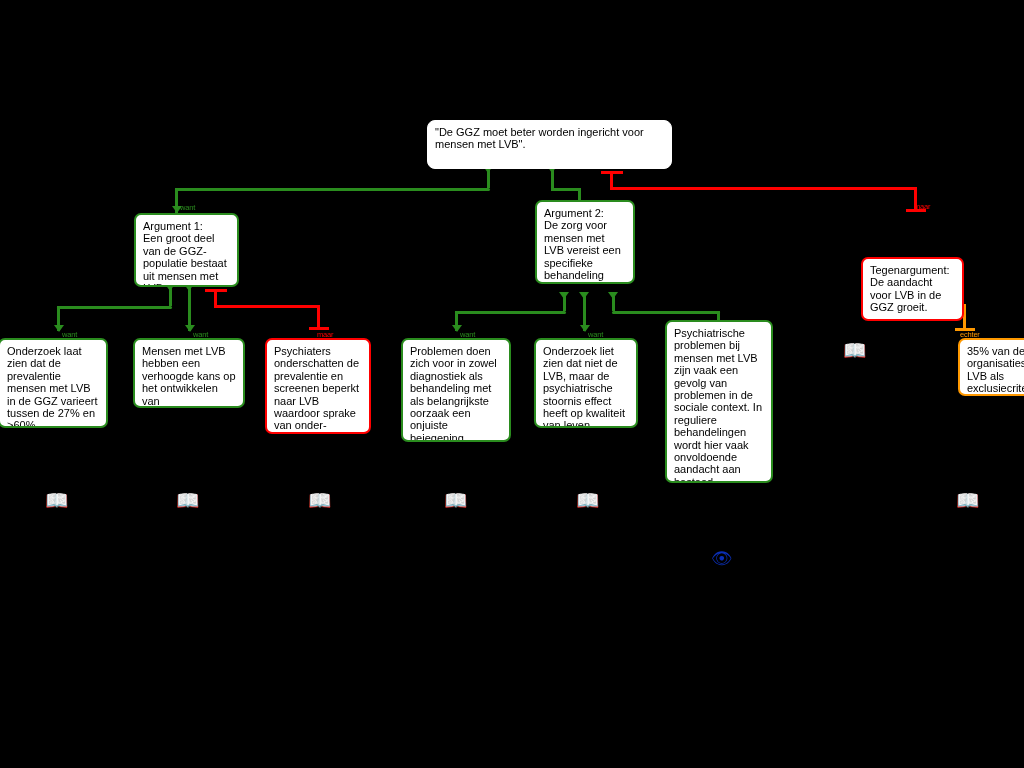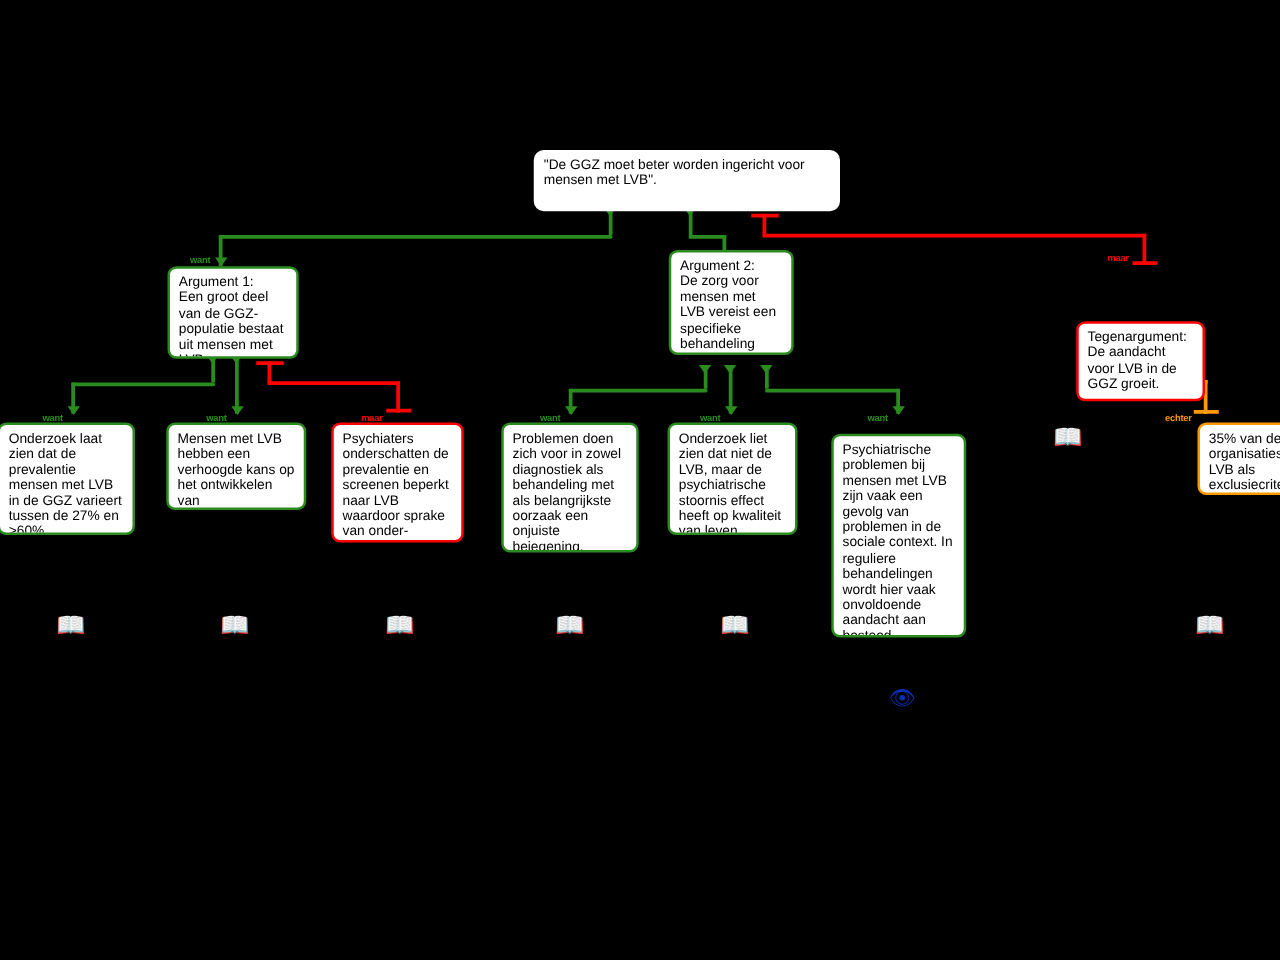--- a/index.html
+++ b/index.html
@@ -39,24 +39,25 @@
   }
   .node.orange {
     border: 2px solid #ff9900;
   }
   .seg-h, .seg-v {
     position: absolute;
   }
   .edge-label {
     position: absolute;
     font-size: 7.5px;
-    font-weight: bold;
+    font-weight: normal;
     letter-spacing: -0.2px;
     white-space: nowrap;
     line-height: 8px;
+    margin-left: 28px;
   }
   .lbl-green { color: #2a8c1e; }
   .lbl-red { color: #ff0000; }
   .lbl-orange { color: #ff9900; text-align: center; }
   .arrow-green {
     position: absolute;
     width: 0;
     height: 0;
     border-left: 5px solid transparent;
     border-right: 5px solid transparent;
@@ -171,21 +172,21 @@
   <div class="node green" style="left:-2px; top:338px; width:110px; height:90px;">Onderzoek laat zien dat de prevalentie mensen met LVB in de GGZ varieert tussen de 27% en &gt;60%.</div>
 
   <div class="node green" style="left:133px; top:338px; width:112px; height:70px;">Mensen met LVB hebben een verhoogde kans op het ontwikkelen van psychopathologie.</div>
 
   <div class="node red" style="left:265px; top:338px; width:106px; height:96px;">Psychiaters onderschatten de prevalentie en screenen beperkt naar LVB waardoor sprake van onder-diagnostiek.</div>
 
   <div class="node green" style="left:534px; top:338px; width:104px; height:90px;">Onderzoek liet zien dat niet de LVB, maar de psychiatrische stoornis effect heeft op kwaliteit van leven.</div>
 
   <div class="node green" style="left:401px; top:338px; width:110px; height:104px;">Problemen doen zich voor in zowel diagnostiek als behandeling met als belangrijkste oorzaak een onjuiste bejegening.</div>
 
-  <div class="node green" style="left:665px; top:347px; width:108px; height:163px;">Psychiatrische problemen bij mensen met LVB zijn vaak een gevolg van problemen in de sociale context. In reguliere behandelingen wordt hier vaak onvoldoende aandacht aan besteed.</div>
+  <div class="node green" style="left:665px; top:320px; width:108px; height:163px;">Psychiatrische problemen bij mensen met LVB zijn vaak een gevolg van problemen in de sociale context. In reguliere behandelingen wordt hier vaak onvoldoende aandacht aan besteed.</div>
 
   <div class="node orange" style="left:958px; top:338px; width:107px; height:58px;">35% van de GGZ-organisaties stelt LVB als exclusiecriteria.</div>
 
   <div class="icon-book" style="left:843px; top:341px;">📖</div>
   <div class="icon-book" style="left:45px; top:491px;">📖</div>
   <div class="icon-book" style="left:176px; top:491px;">📖</div>
   <div class="icon-book" style="left:308px; top:491px;">📖</div>
   <div class="icon-book" style="left:444px; top:491px;">📖</div>
   <div class="icon-book" style="left:576px; top:491px;">📖</div>
   <div class="icon-book" style="left:956px; top:491px;">📖</div>

